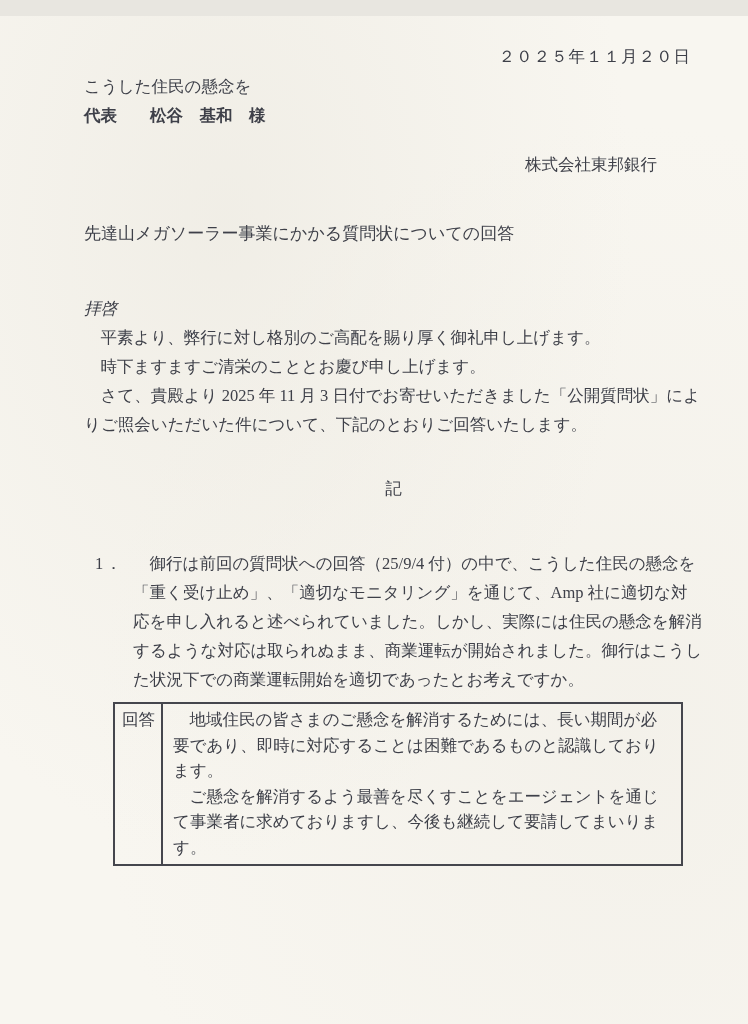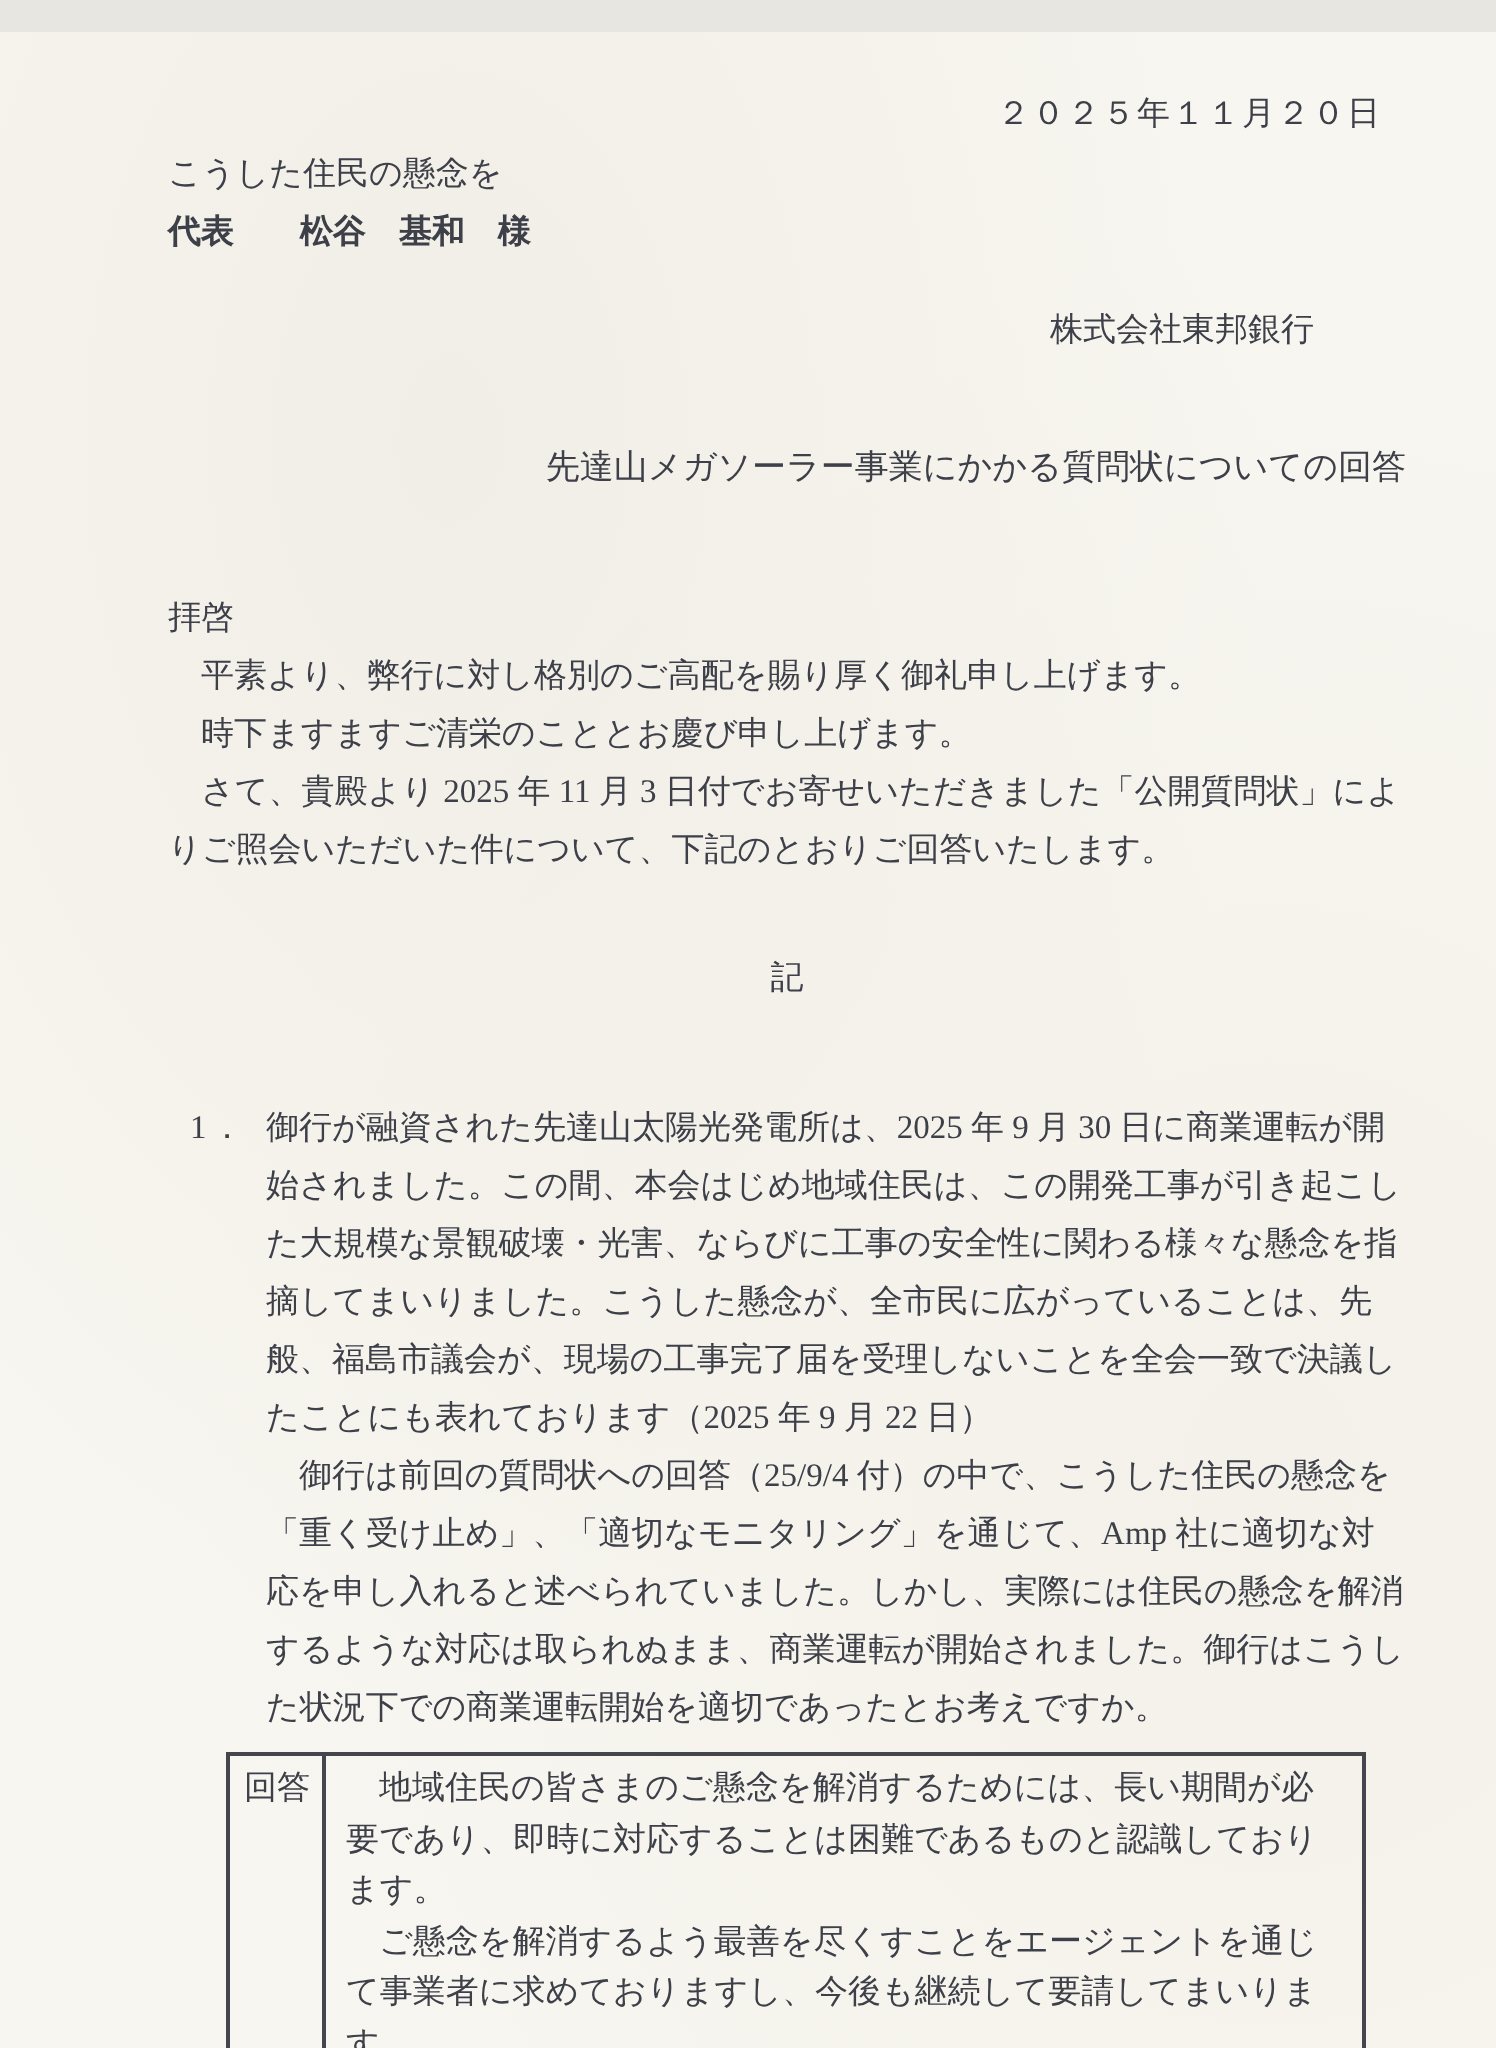--- a/index.html
+++ b/index.html
@@ -33,25 +33,25 @@
     letter-spacing: 1px;
     margin-bottom: 1px;
   }
   .recipient-org { margin-top: 0; }
   .recipient-rep { margin-top: 0; font-weight: bold; }
   .sender-block {
     margin-left: 441px;
     margin-top: 20px;
   }
   .doc-title {
-    text-align: right;
+    text-align: left;
     margin-top: 40px;
     font-size: 17px;
   }
-  .salutation { margin-top: 46px; }
+  .salutation { margin-top: 46px; font-style: italic; }
   .intro-para { margin-top: 0; }
   .record-marker {
     text-align: center;
     margin-top: 35px;
   }
 
   .items { margin-top: 46px; }
   .qa-item {
     display: flex;
     margin-left: 11px;
@@ -104,21 +104,20 @@
   <p class="indent">時下ますますご清栄のこととお慶び申し上げます。</p>
   <p class="indent intro-para">さて、貴殿より 2025 年 11 月 3 日付でお寄せいただきました「公開質問状」によりご照会いただいた件について、下記のとおりご回答いたします。</p>
 
   <div class="record-marker">記</div>
 
   <div class="items">
 
     <div class="qa-item">
       <div class="item-number">1．</div>
       <div class="item-body">
-        <p>御行が融資された先達山太陽光発電所は、2025 年 9 月 30 日に商業運転が開始されました。この間、本会はじめ地域住民は、この開発工事が引き起こした大規模な景観破壊・光害、ならびに工事の安全性に関わる様々な懸念を指摘してまいりました。こうした懸念が、全市民に広がっていることは、先般、福島市議会が、現場の工事完了届を受理しないことを全会一致で決議したことにも表れております（2025 年 9 月 22 日）</p>
         <p class="indent">御行は前回の質問状への回答（25/9/4 付）の中で、こうした住民の懸念を「重く受け止め」、「適切なモニタリング」を通じて、Amp 社に適切な対応を申し入れると述べられていました。しかし、実際には住民の懸念を解消するような対応は取られぬまま、商業運転が開始されました。御行はこうした状況下での商業運転開始を適切であったとお考えですか。</p>
         <div class="answer-box">
           <div class="answer-label-cell">回答</div>
           <div class="answer-content-cell">
             <p class="indent">地域住民の皆さまのご懸念を解消するためには、長い期間が必要であり、即時に対応することは困難であるものと認識しております。</p>
             <p class="indent">ご懸念を解消するよう最善を尽くすことをエージェントを通じて事業者に求めておりますし、今後も継続して要請してまいります。</p>
           </div>
         </div>
       </div>
     </div>

